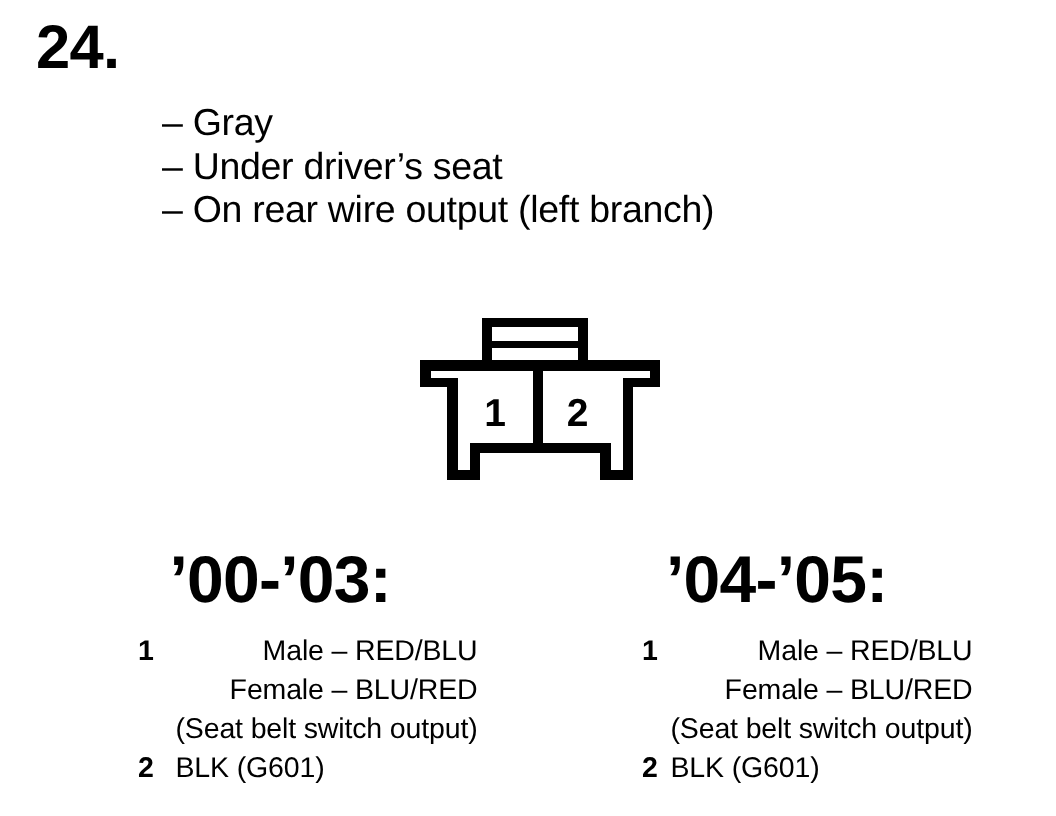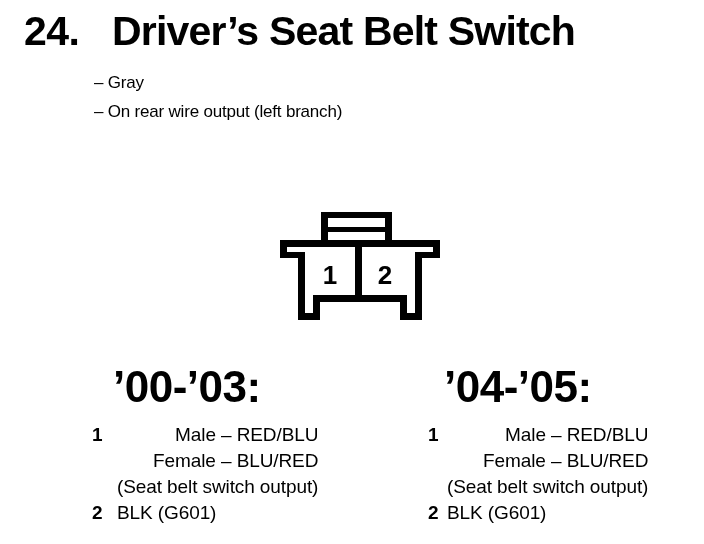--- a/index.html
+++ b/index.html
@@ -14,22 +14,22 @@
   .item-no{
     position:absolute;left:24px;top:8px;
     font-size:41px;font-weight:700;line-height:1.15;letter-spacing:-0.5px;
   }
   .page-title{
     position:absolute;left:112px;top:8px;margin:0;
     font-size:41px;font-weight:700;line-height:1.15;letter-spacing:-0.8px;
     white-space:nowrap;
   }
   .bullets{
-    position:absolute;left:94px;top:68px;
-    font-size:17px;line-height:29px;letter-spacing:-0.2px;
+    position:absolute;left:108px;top:68px;
+    font-size:25px;line-height:29px;letter-spacing:-0.2px;
     white-space:nowrap;
   }
   .connector{
     position:absolute;left:280px;top:212px;
     width:160px;height:108px;
   }
   .connector rect{fill:#000000;}
   .connector text{
     font-family:"Liberation Sans", sans-serif;
     font-weight:700;font-size:26px;fill:#000000;text-anchor:middle;
@@ -53,24 +53,24 @@
   .pl-left .pnum{width:25px;}
   .pl-right .pnum{width:19px;}
   .plines{display:flex;flex-direction:column;align-items:flex-end;}
 </style>
 </head>
 <body>
 
 <div id="page">
 
   <span class="item-no">24.</span>
-  <h1 class="page-title">Driver’s Seat Belt Switch</h1>
 
   <div class="bullets">
     <div>– Gray</div>
+    <div>– Under driver’s seat</div>
     <div>– On rear wire output (left branch)</div>
   </div>
 
   <svg class="connector" viewBox="0 0 160 108" shape-rendering="crispEdges" aria-hidden="true">
     <g>
       <rect x="41" y="0" width="71" height="6"></rect>
       <rect x="41" y="0" width="7" height="28"></rect>
       <rect x="105" y="0" width="7" height="28"></rect>
       <rect x="48" y="15" width="57" height="5"></rect>
     </g>

